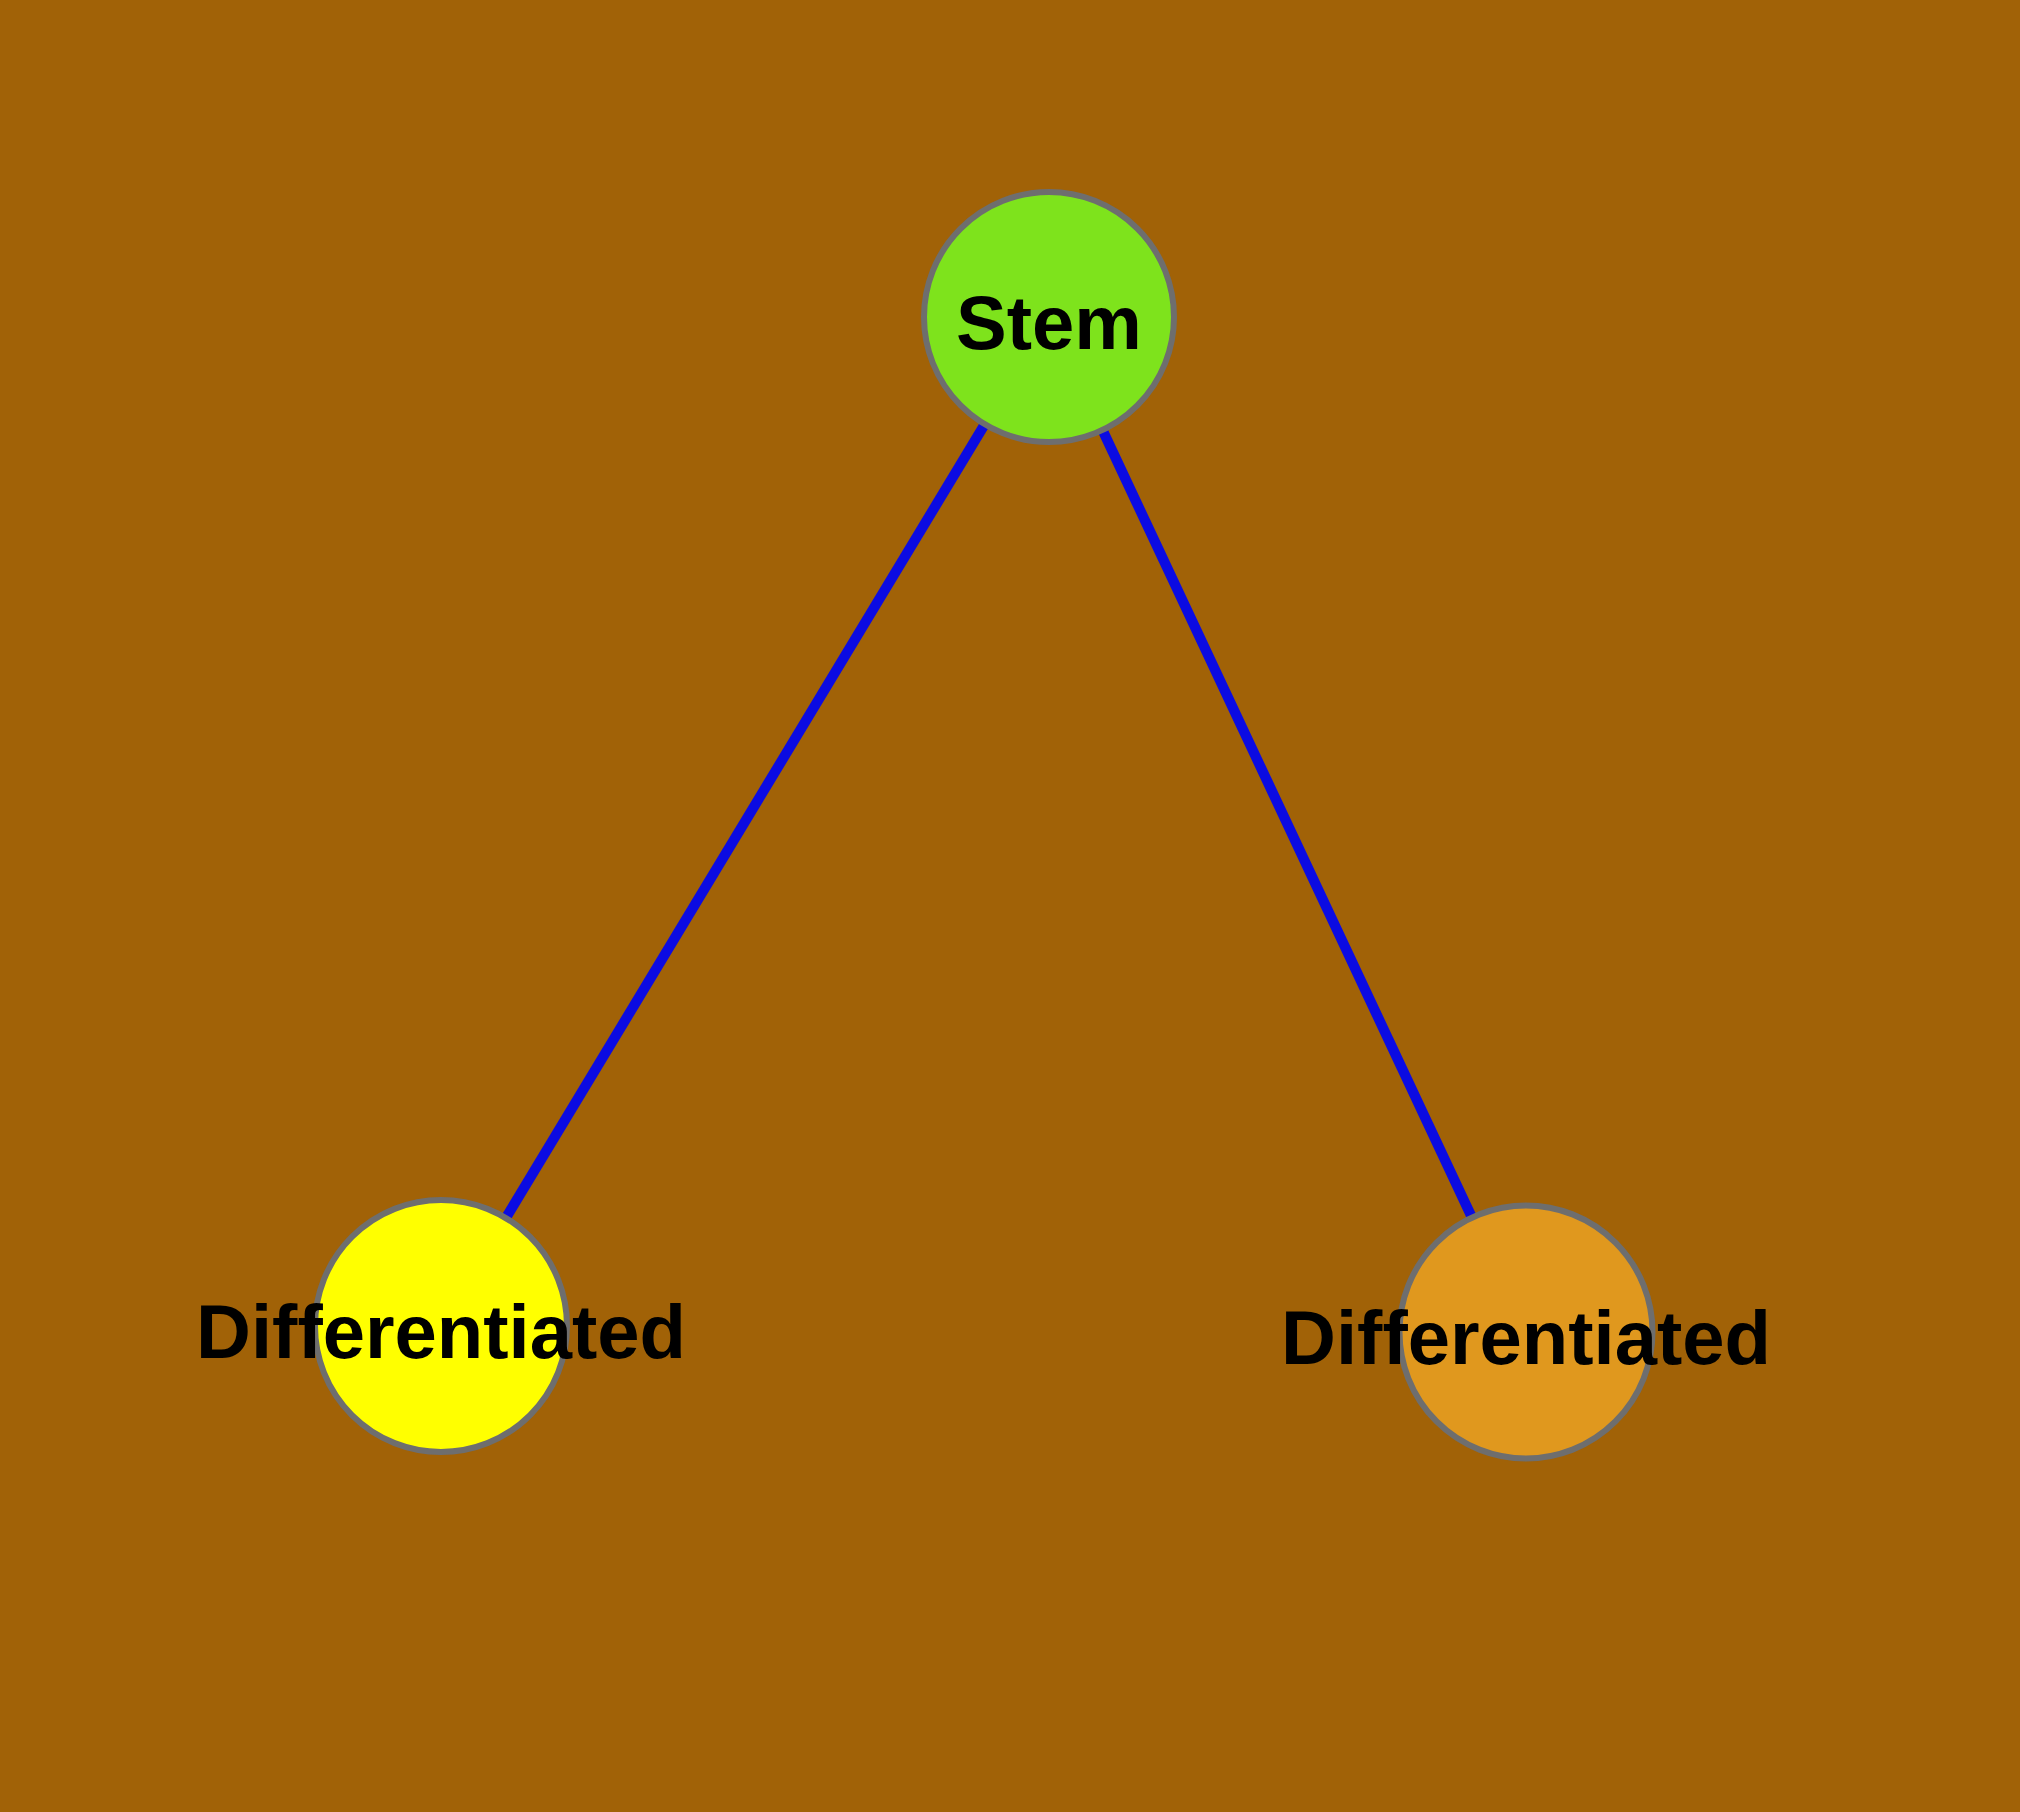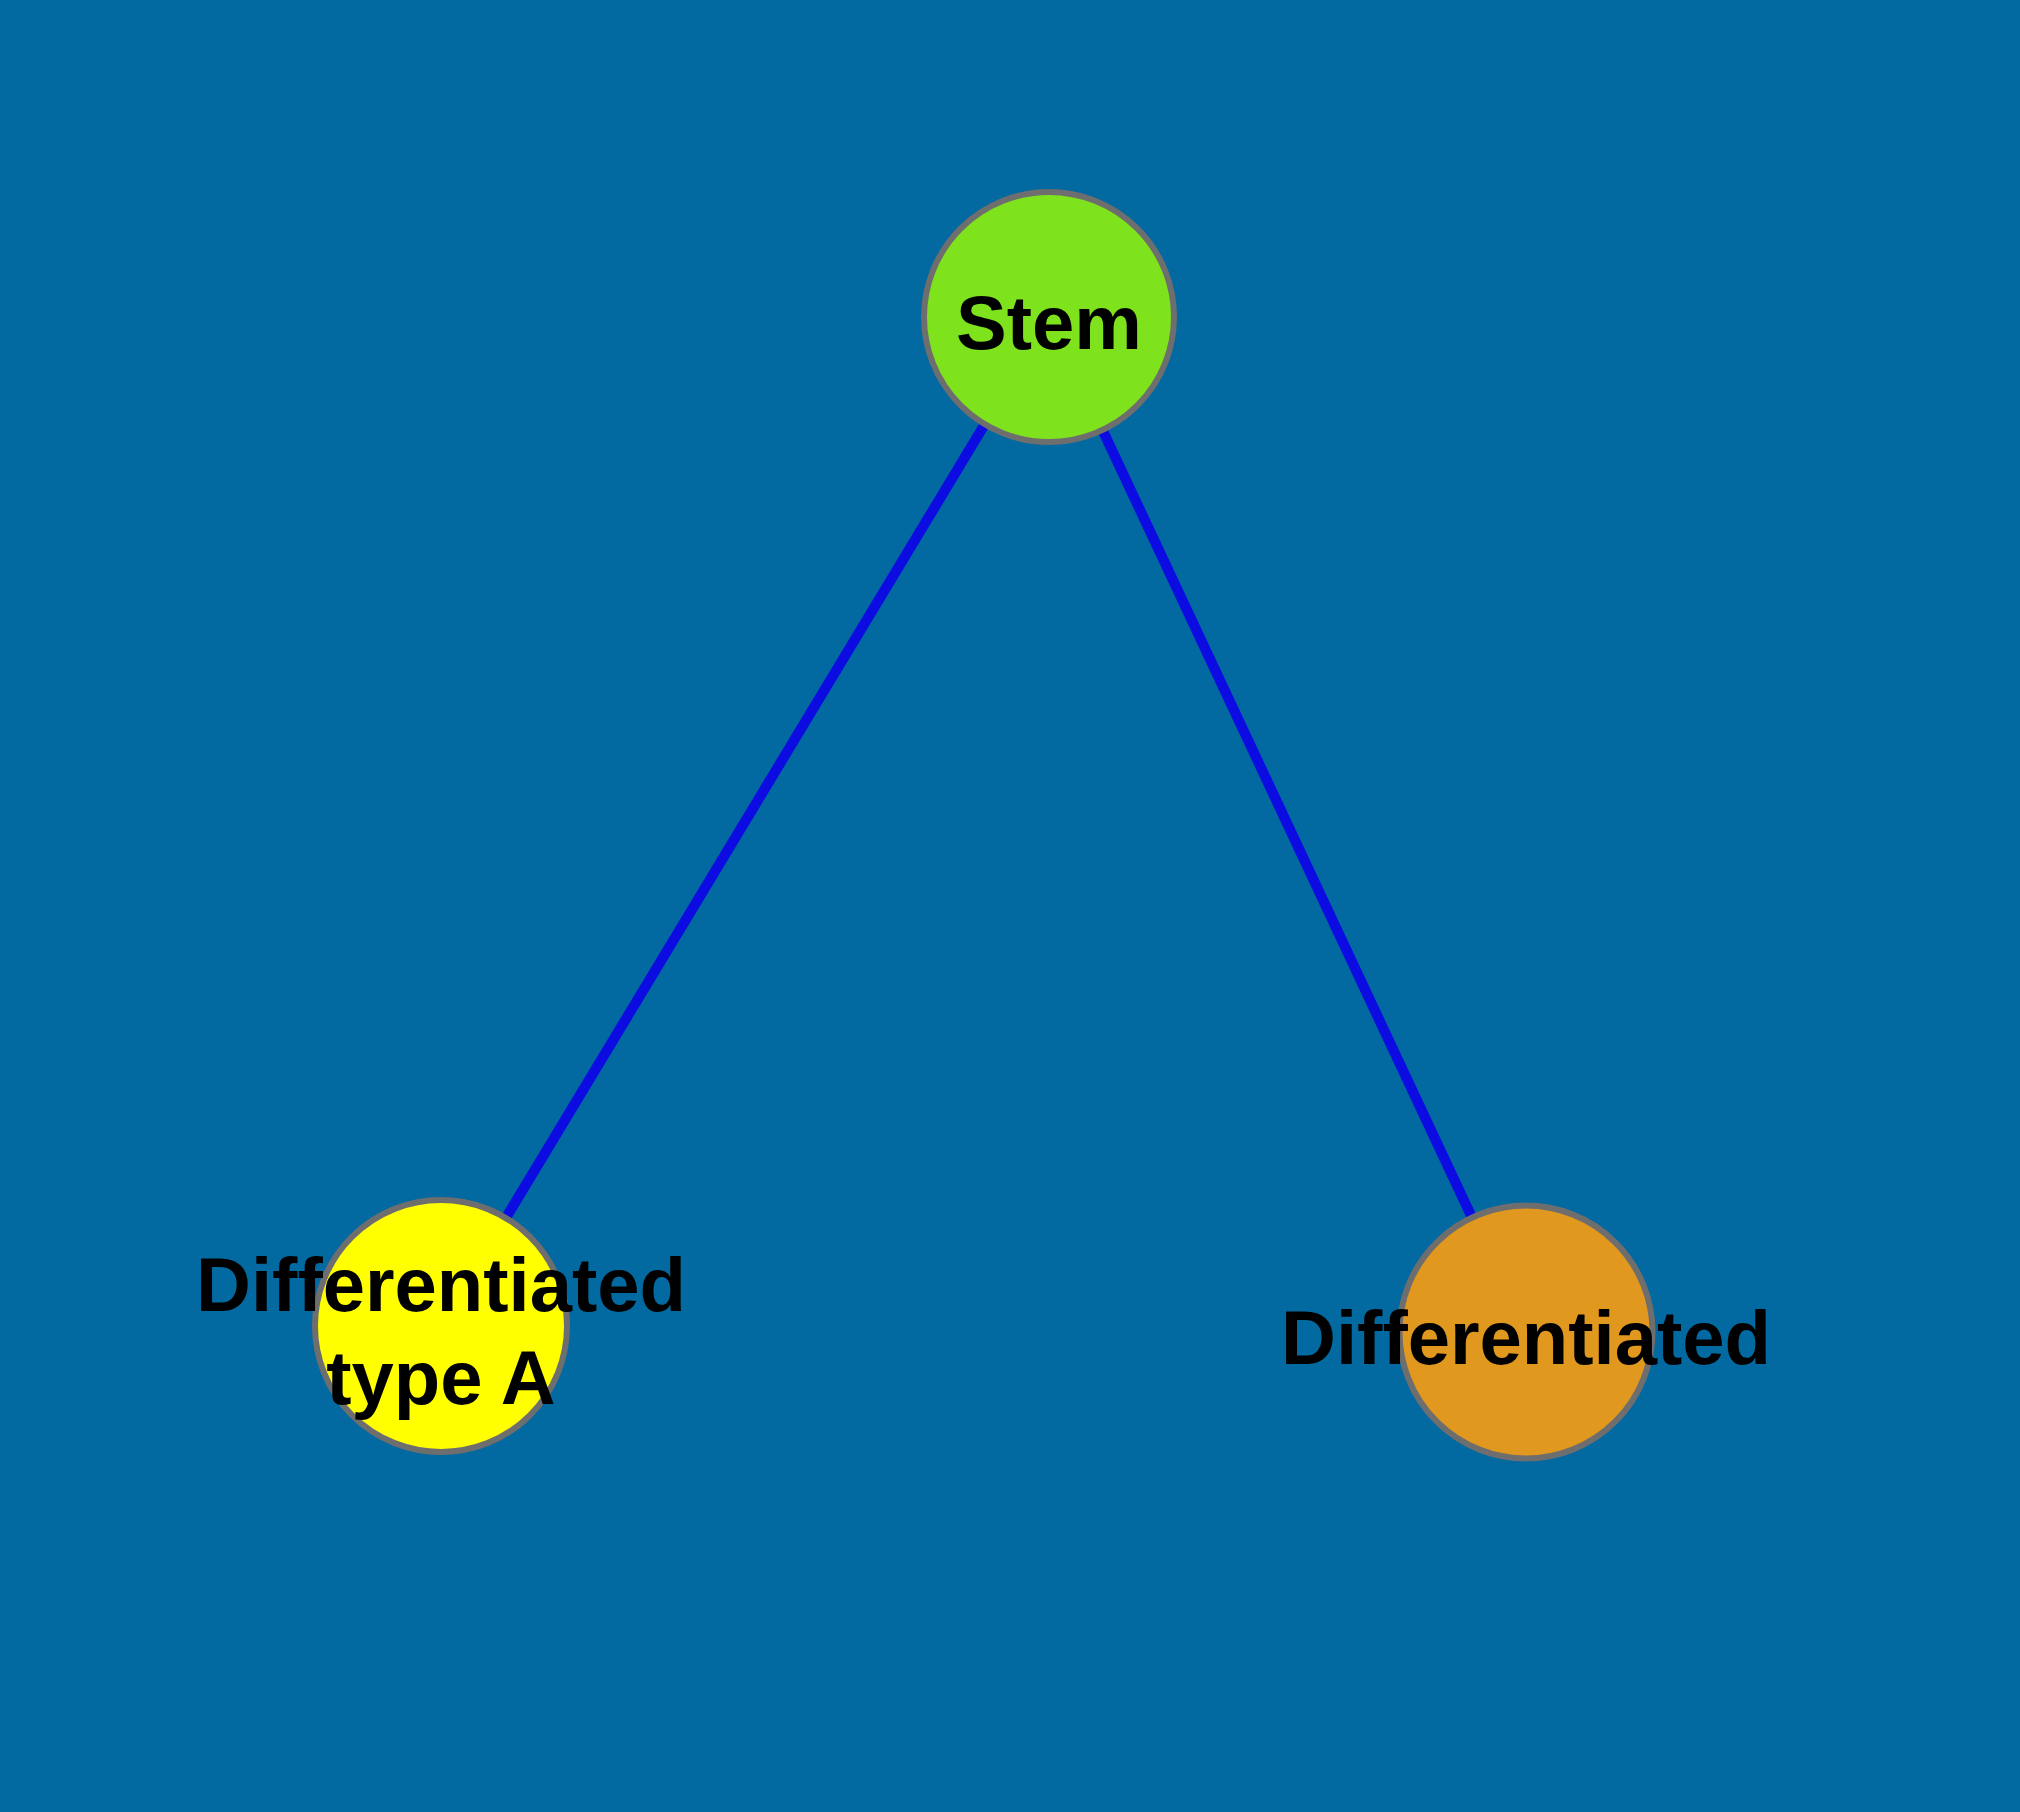--- a/index.html
+++ b/index.html
@@ -38,38 +38,37 @@
     text-align: center;
     white-space: nowrap;
   }
   .node-label span {
     display: block;
   }
 </style>
 </head>
 <body>
 
-<div class="canvas" style="background: #0369a1; width: 2021px; height: 1812px;">
+<div class="canvas" style="background: #a16207; width: 2021px; height: 1812px;">
 
   <svg class="edges-layer" xmlns="http://www.w3.org/2000/svg" viewBox="0 0 2384 2138">
     <line stroke-linecap="butt" x1="1238" y1="374" x2="520" y2="1564" stroke="#0B0BE2" stroke-width="12"></line>
     <line stroke-linecap="butt" x1="1238" y1="374" x2="1800" y2="1572" stroke="#0B0BE2" stroke-width="12"></line>
   </svg>
 
   <div class="node" style="left: 1049px; top: 317px; width: 256px; height: 256px; background: rgb(126, 227, 28); border-color: rgb(110, 110, 110); border-width: 6px;"></div>
   <div class="node" style="left: 441px; top: 1326px; width: 258px; height: 258px; background: rgb(255, 255, 0); border-color: rgb(110, 110, 110); border-width: 6px;"></div>
   <div class="node" style="left: 1526px; top: 1332px; width: 259px; height: 259px; background: rgb(224, 152, 30); border-color: rgb(110, 110, 110); border-width: 6px;"></div>
 
   <div class="node-label" style="left: 1049px; top: 322px; color: rgb(0, 0, 0);">
     <span>Stem</span>
   </div>
 
   <div class="node-label" style="left: 441px; top: 1331px; color: rgb(0, 0, 0);">
     <span>Differentiated</span>
-    <span>type A</span>
   </div>
 
   <div class="node-label" style="left: 1526px; top: 1337px; color: rgb(0, 0, 0);">
     <span>Differentiated</span>
   </div>
 
 </div>
 
 
 </body></html>

